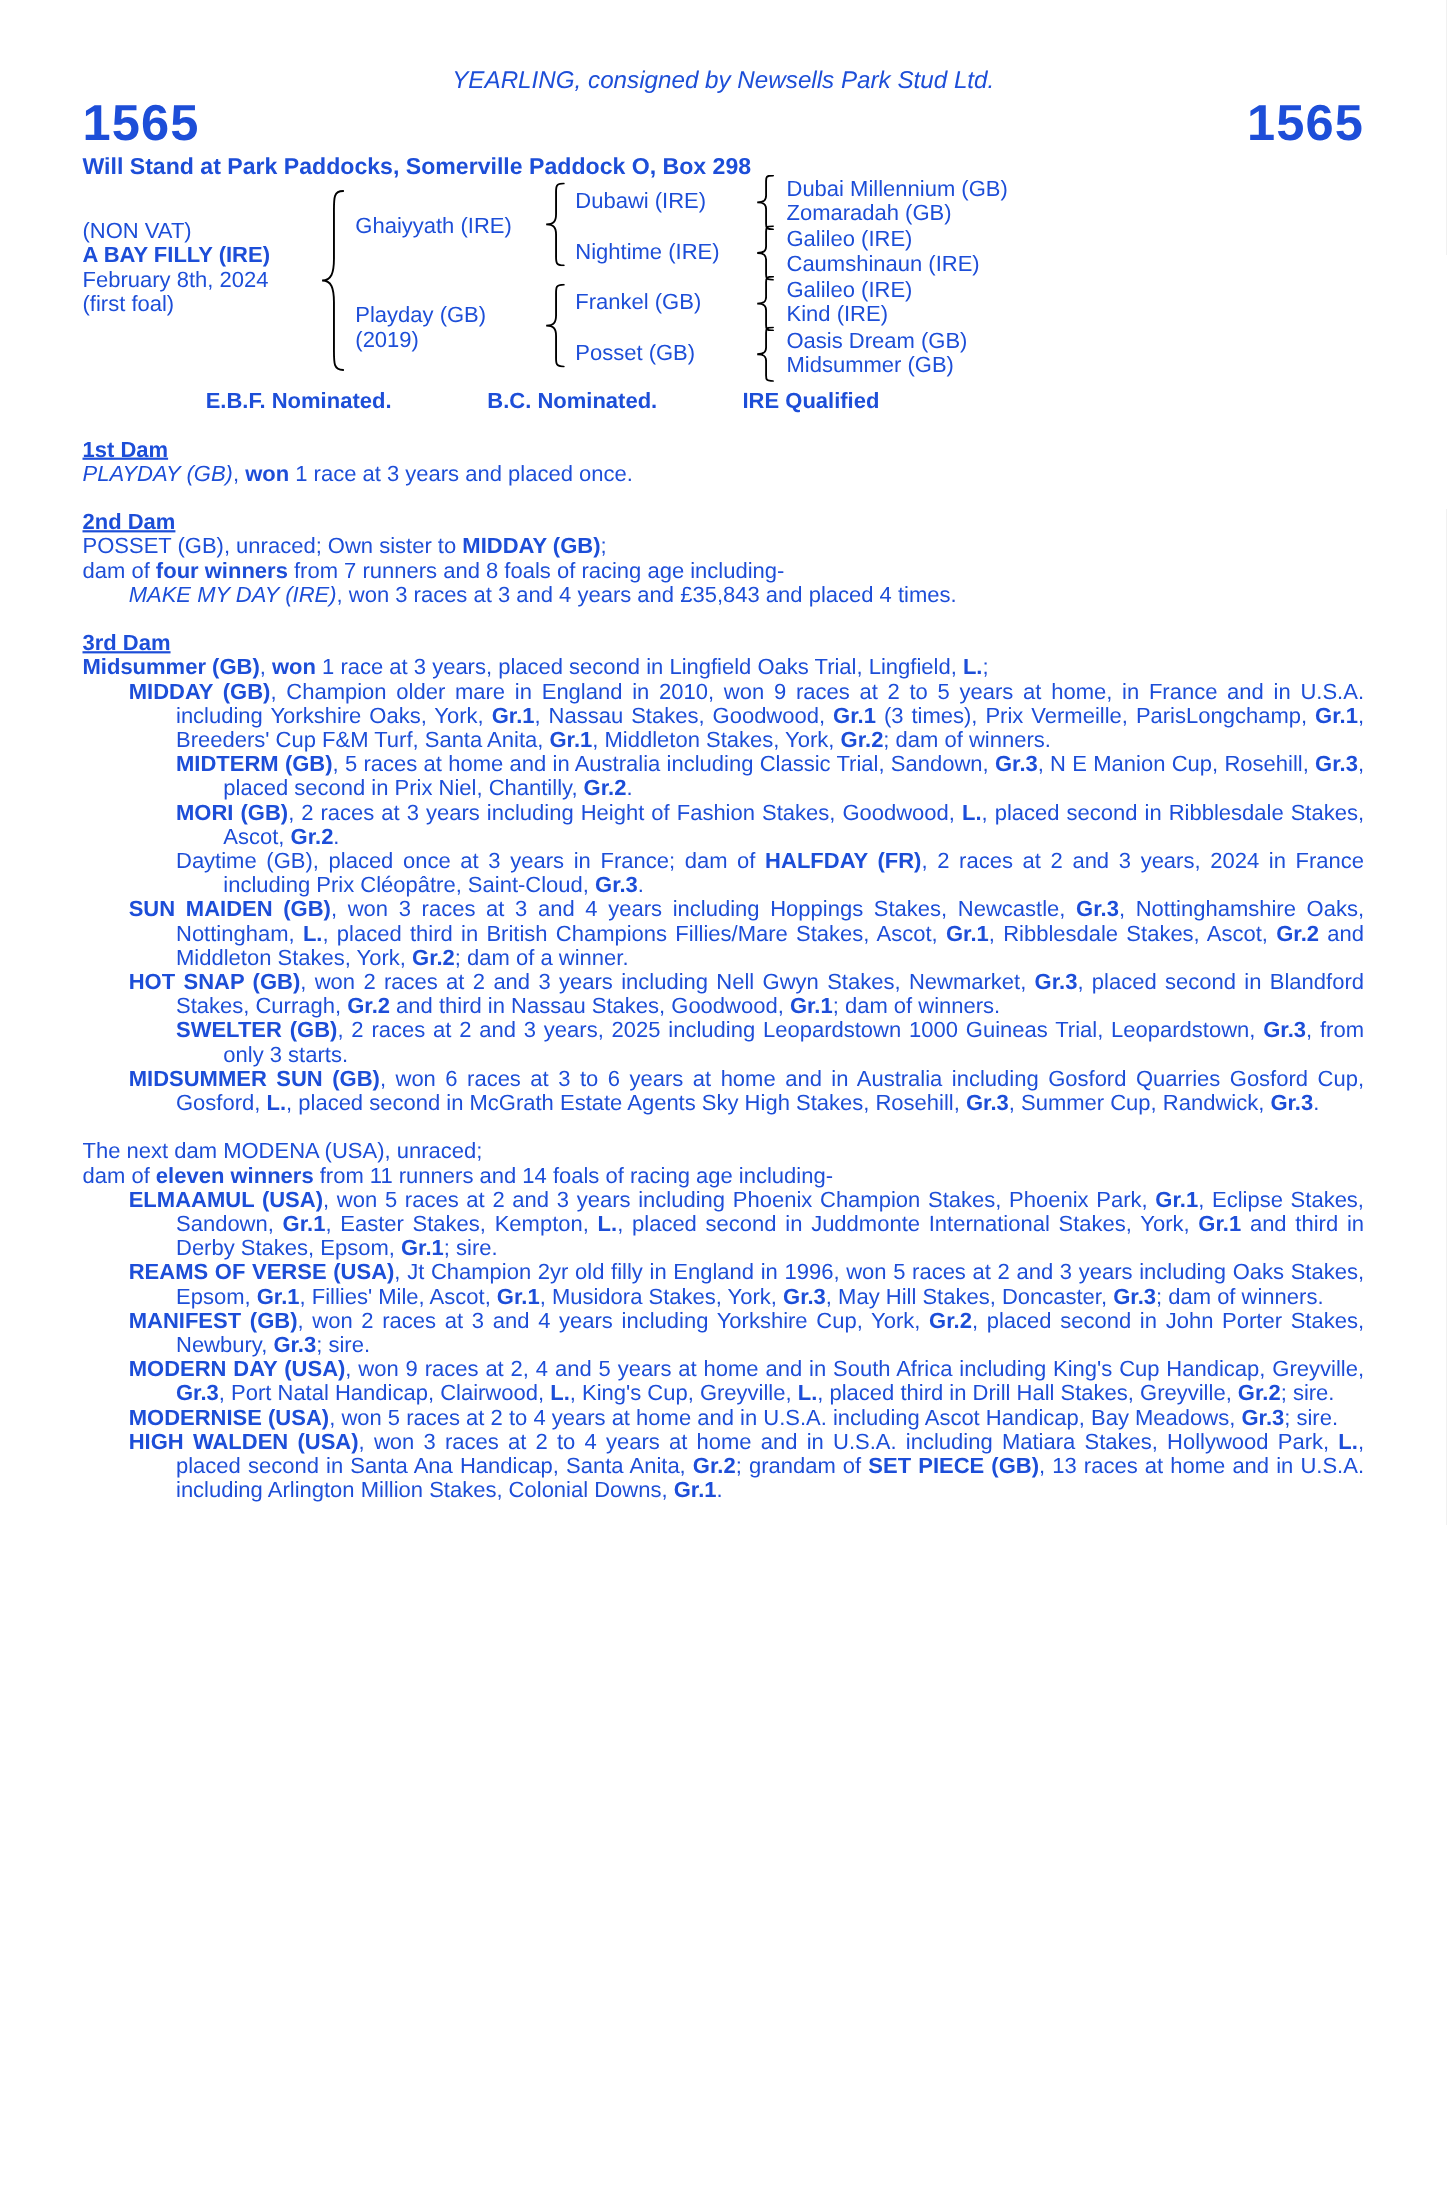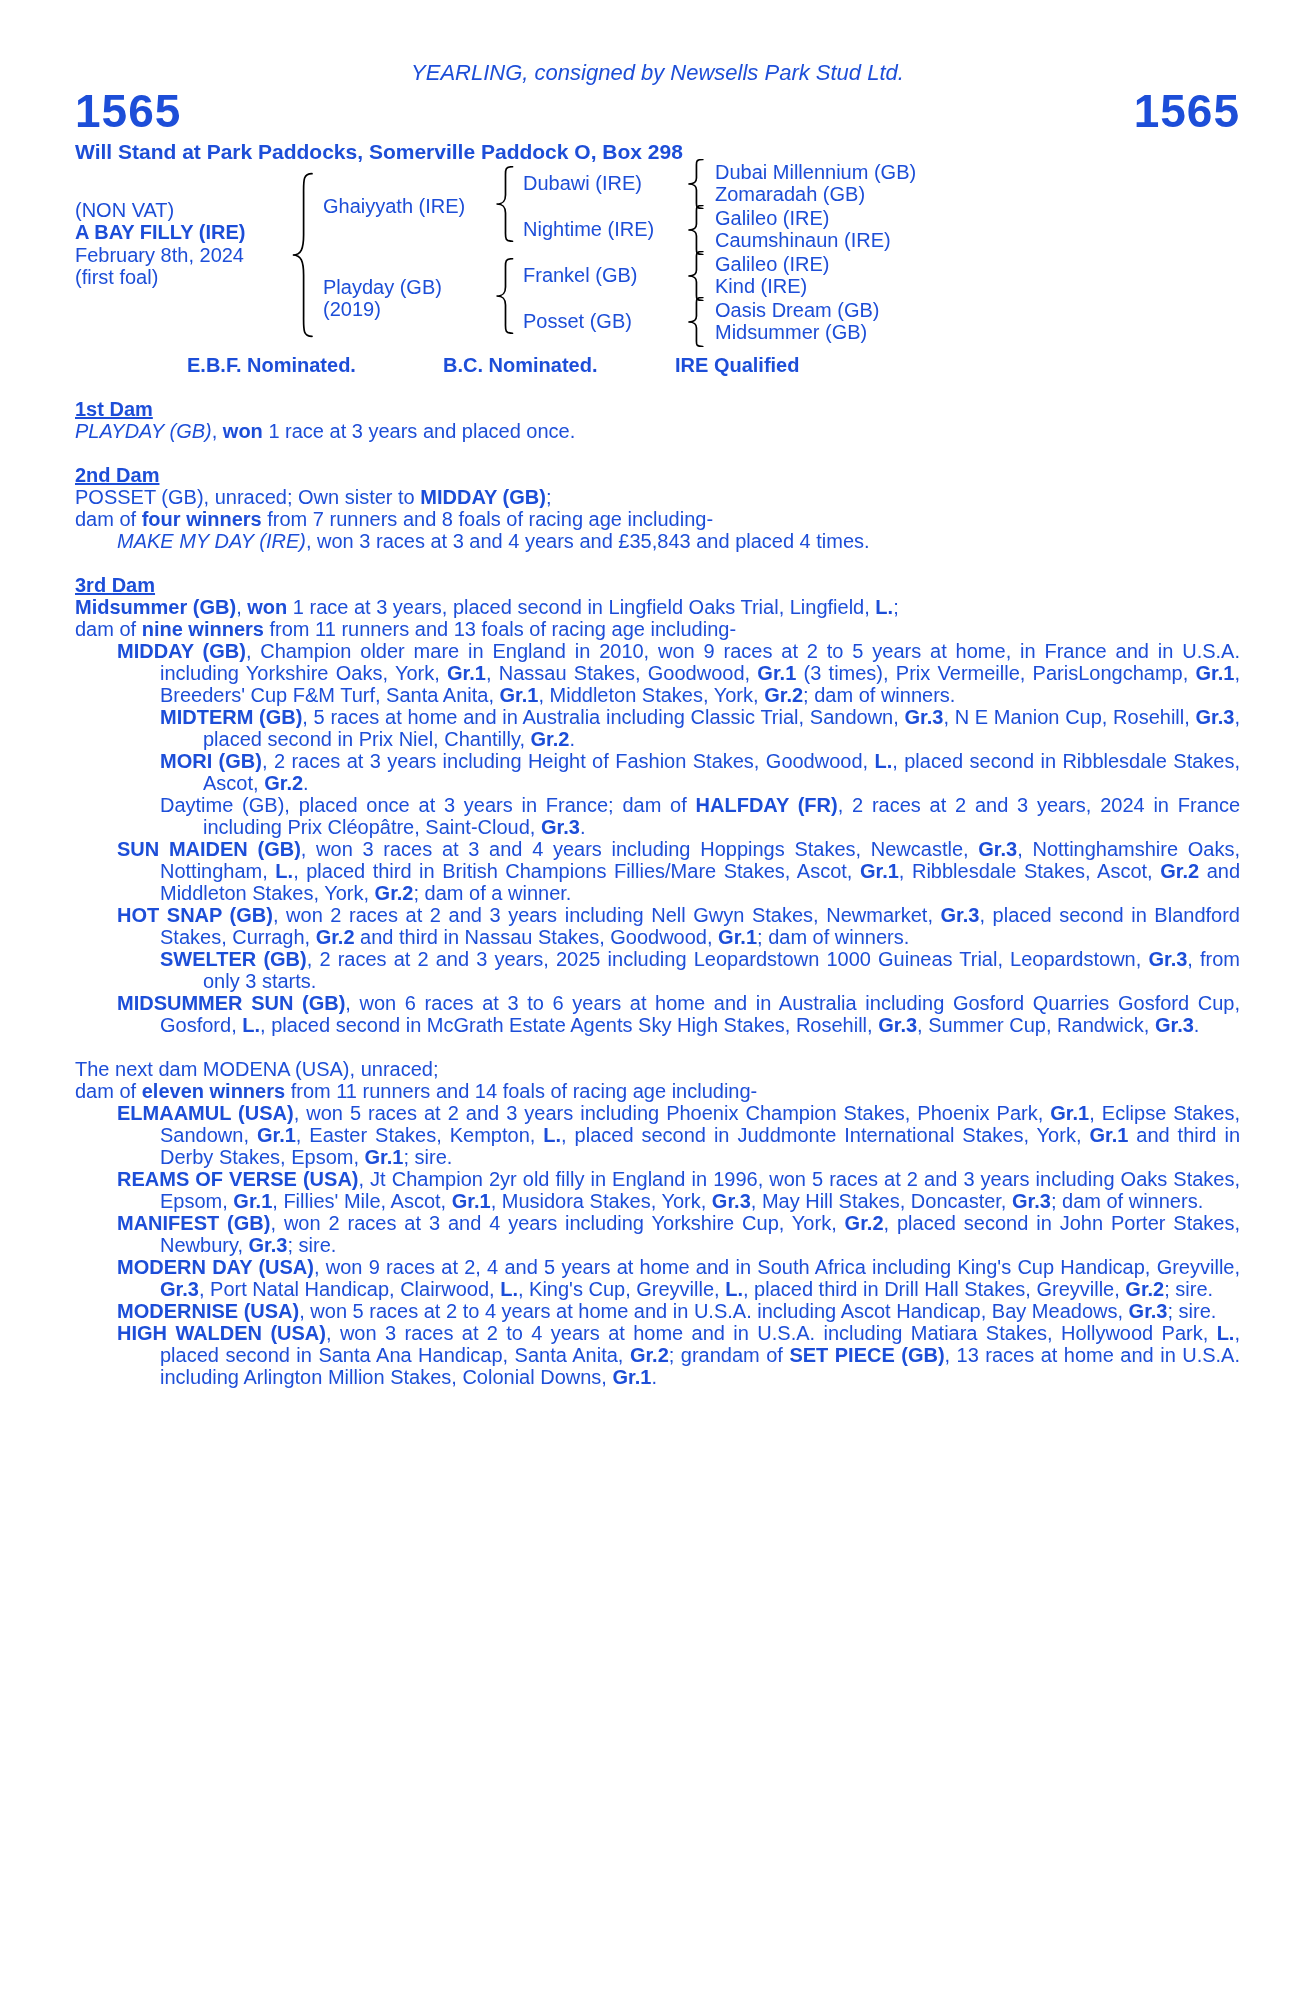--- a/index.html
+++ b/index.html
@@ -130,21 +130,20 @@
       </div>
       <div class="section">
         <div class="dam-heading">2nd Dam</div>
         <p class="l0"><span>POSSET (GB), unraced; Own sister to </span><span class="b">MIDDAY (GB)</span><span>;</span></p>
         <p class="l0"><span>dam of </span><span class="b">four winners</span><span> from 7 runners and 8 foals of racing age including-</span></p>
         <p class="l1"><span class="i">MAKE MY DAY (IRE)</span><span>, won 3 races at 3 and 4 years and £35,843 and placed 4 times.</span></p>
       </div>
       <div class="section">
         <div class="dam-heading">3rd Dam</div>
         <p class="l0"><span class="b">Midsummer (GB)</span><span>, </span><span class="b">won</span><span> 1 race at 3 years, placed second in Lingfield Oaks Trial, Lingfield, </span><span class="b">L.</span><span>;</span></p>
-        <p class="l0"><span>dam of </span><span class="b">nine winners</span><span> from 11 runners and 13 foals of racing age including-</span></p>
         <p class="l1"><span class="b">MIDDAY (GB)</span><span>, Champion older mare in England in 2010, won 9 races at 2 to 5 years at home, in France and in U.S.A. including Yorkshire Oaks, York, </span><span class="b">Gr.1</span><span>, Nassau Stakes, Goodwood, </span><span class="b">Gr.1</span><span> (3 times), Prix Vermeille, ParisLongchamp, </span><span class="b">Gr.1</span><span>, Breeders' Cup F&amp;M Turf, Santa Anita, </span><span class="b">Gr.1</span><span>, Middleton Stakes, York, </span><span class="b">Gr.2</span><span>; dam of winners.</span></p>
         <p class="l2"><span class="b">MIDTERM (GB)</span><span>, 5 races at home and in Australia including Classic Trial, Sandown, </span><span class="b">Gr.3</span><span>, N E Manion Cup, Rosehill, </span><span class="b">Gr.3</span><span>, placed second in Prix Niel, Chantilly, </span><span class="b">Gr.2</span><span>.</span></p>
         <p class="l2"><span class="b">MORI (GB)</span><span>, 2 races at 3 years including Height of Fashion Stakes, Goodwood, </span><span class="b">L.</span><span>, placed second in Ribblesdale Stakes, Ascot, </span><span class="b">Gr.2</span><span>.</span></p>
         <p class="l2"><span>Daytime (GB), placed once at 3 years in France; dam of </span><span class="b">HALFDAY (FR)</span><span>, 2 races at 2 and 3 years, 2024 in France including Prix Cléopâtre, Saint-Cloud, </span><span class="b">Gr.3</span><span>.</span></p>
         <p class="l1"><span class="b">SUN MAIDEN (GB)</span><span>, won 3 races at 3 and 4 years including Hoppings Stakes, Newcastle, </span><span class="b">Gr.3</span><span>, Nottinghamshire Oaks, Nottingham, </span><span class="b">L.</span><span>, placed third in British Champions Fillies/Mare Stakes, Ascot, </span><span class="b">Gr.1</span><span>, Ribblesdale Stakes, Ascot, </span><span class="b">Gr.2</span><span> and Middleton Stakes, York, </span><span class="b">Gr.2</span><span>; dam of a winner.</span></p>
         <p class="l1"><span class="b">HOT SNAP (GB)</span><span>, won 2 races at 2 and 3 years including Nell Gwyn Stakes, Newmarket, </span><span class="b">Gr.3</span><span>, placed second in Blandford Stakes, Curragh, </span><span class="b">Gr.2</span><span> and third in Nassau Stakes, Goodwood, </span><span class="b">Gr.1</span><span>; dam of winners.</span></p>
         <p class="l2"><span class="b">SWELTER (GB)</span><span>, 2 races at 2 and 3 years, 2025 including Leopardstown 1000 Guineas Trial, Leopardstown, </span><span class="b">Gr.3</span><span>, from only 3 starts.</span></p>
         <p class="l1"><span class="b">MIDSUMMER SUN (GB)</span><span>, won 6 races at 3 to 6 years at home and in Australia including Gosford Quarries Gosford Cup, Gosford, </span><span class="b">L.</span><span>, placed second in McGrath Estate Agents Sky High Stakes, Rosehill, </span><span class="b">Gr.3</span><span>, Summer Cup, Randwick, </span><span class="b">Gr.3</span><span>.</span></p>
       </div>
       <div class="section">

